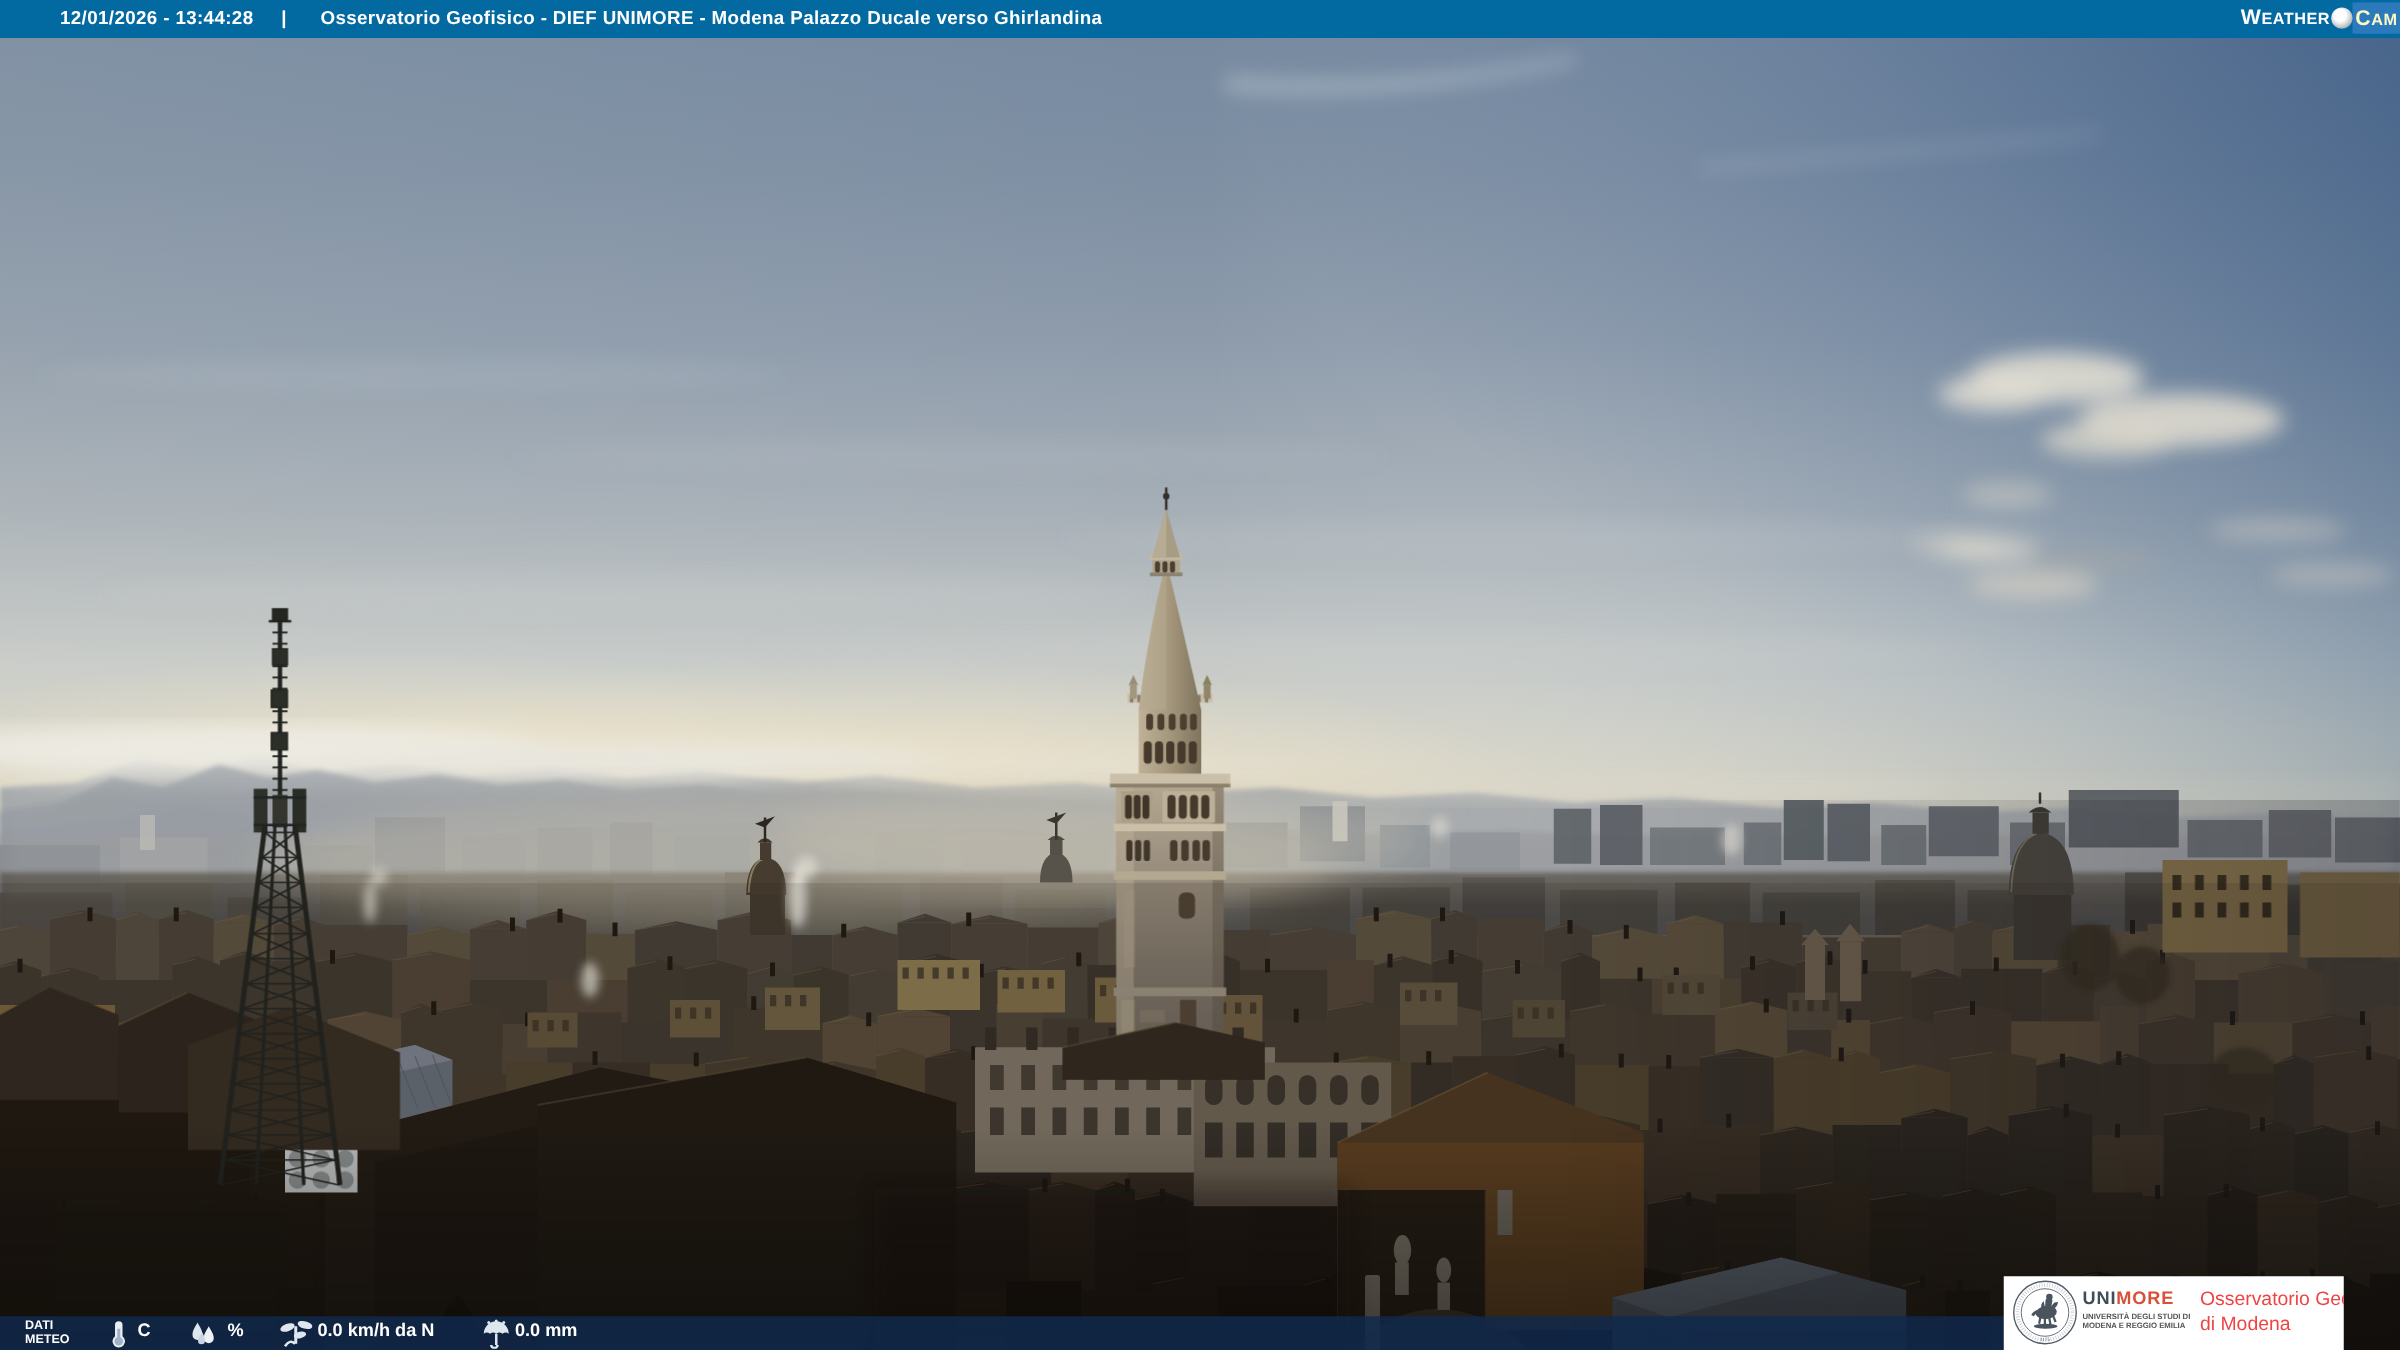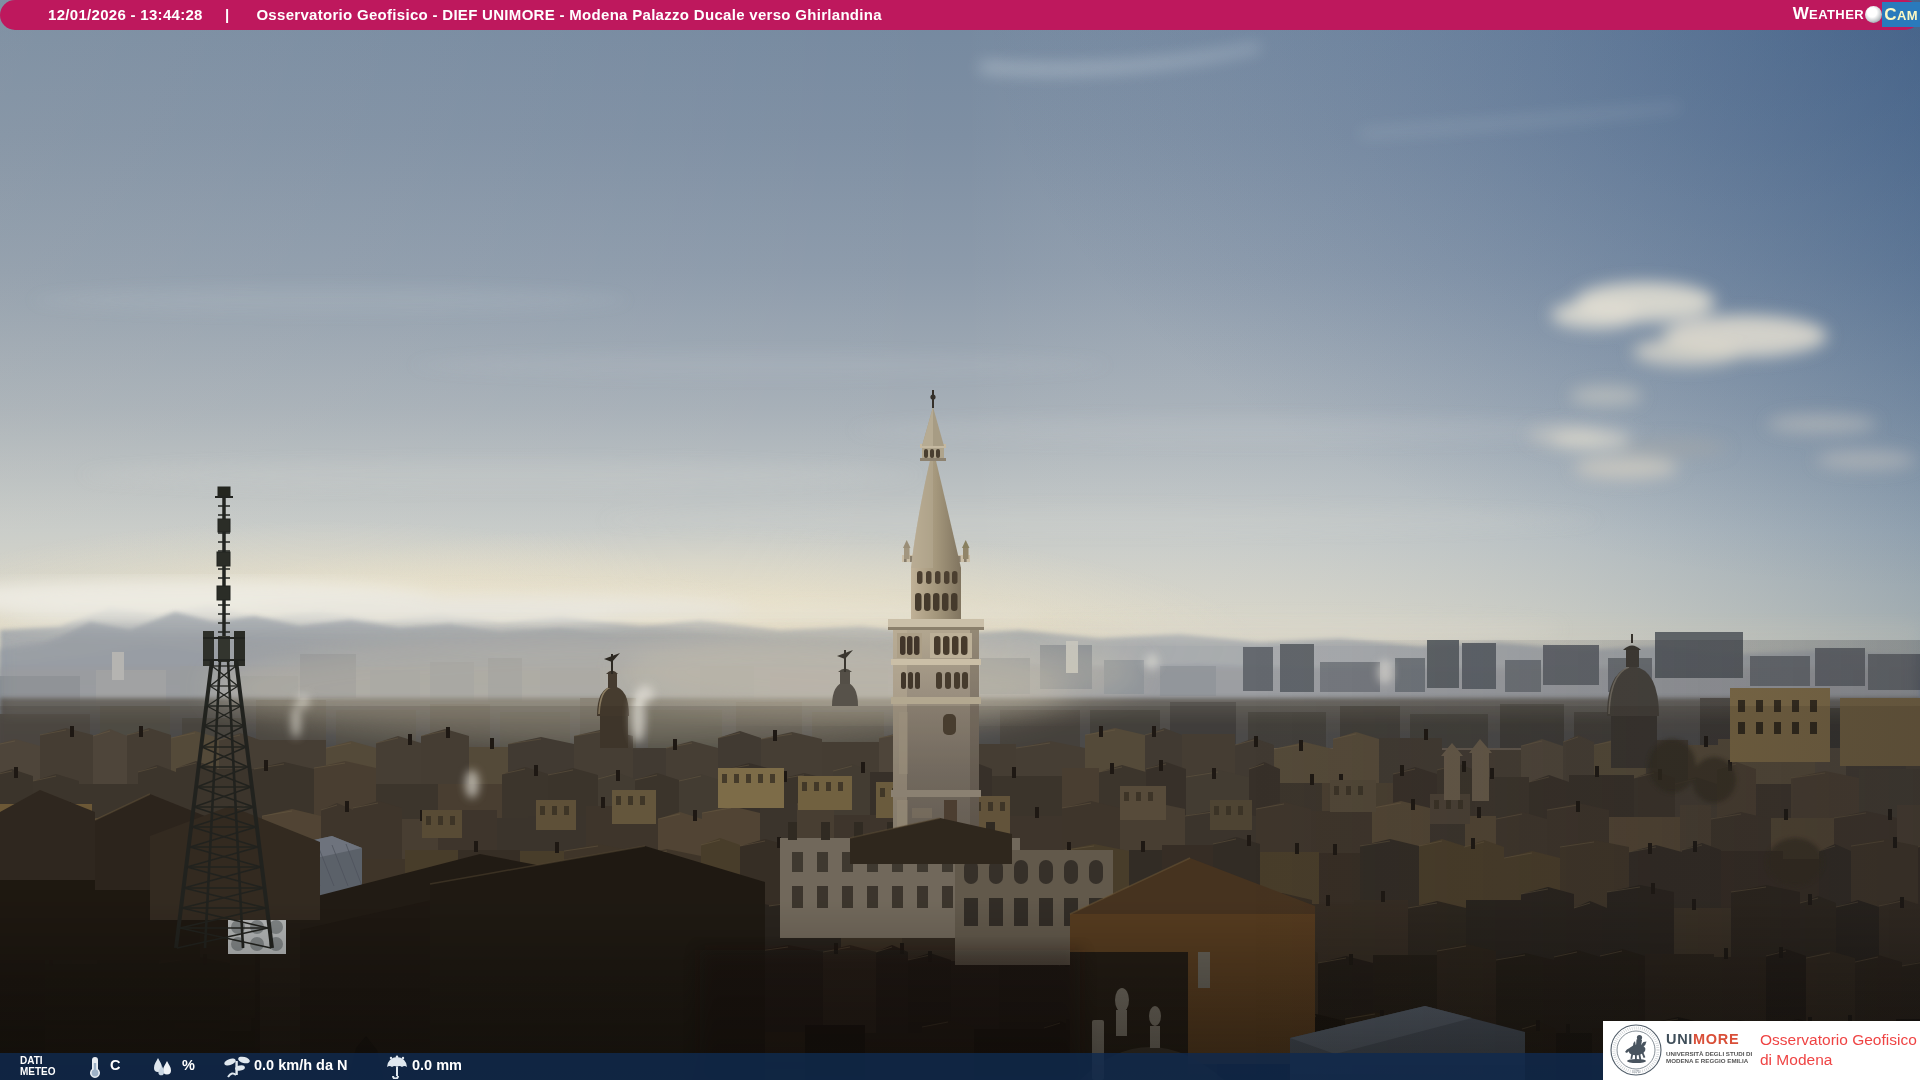--- a/index.html
+++ b/index.html
@@ -1,26 +1,26 @@
 <!DOCTYPE html>
 <html><head><meta charset="utf-8">
 <style>
 html,body{margin:0;padding:0;width:1920px;height:1080px;overflow:hidden;background:#6a7f9d;
 font-family:"Liberation Sans",sans-serif;}
 #scene{position:absolute;left:0;top:0;width:1920px;height:1080px;}
-#topbar{position:absolute;left:0;top:0;width:1920px;height:30px;background:#be185d;border-radius:15px;}
+#topbar{position:absolute;left:0;top:0;width:1920px;height:30px;background:#0369a1;}
 #topbar .t{position:absolute;left:48px;top:6px;color:#fff;font-weight:bold;font-size:15px;letter-spacing:0.3px;white-space:pre;}
 #wcam .weather{position:absolute;right:56px;top:4px;color:#fff;font-weight:bold;font-size:17px;letter-spacing:0.4px;text-align:center;}
 #wcam .cambox{position:absolute;right:0;top:2px;width:38px;height:25px;background:#2a7abc;}
 #wcam .lens{position:absolute;right:38px;top:6px;width:17px;height:17px;border-radius:50%;background:radial-gradient(circle at 42% 38%, #ffffff 0 32%, #c9cdd0 60%, #7e8c96 88%, #3f5c77 100%);}
 #wcam .cam{position:absolute;right:2px;top:5px;color:#fef9c3;font-weight:bold;font-size:17px;letter-spacing:0.4px;}
 #botbar{position:absolute;left:0;top:1053px;width:1603px;height:27px;background:rgba(16,42,78,0.83);color:#fff;}
 #botbar .dati{position:absolute;left:20px;top:3px;font-size:10px;font-weight:bold;line-height:10.5px;}
 #botbar .it{position:absolute;top:4px;font-weight:bold;font-size:14.5px;}
-#whitebox{position:absolute;left:1603px;top:1021px;width:317px;height:59px;background:#ffffff;overflow:hidden;}
+#whitebox{position:absolute;left:1603px;top:1021px;width:272px;height:59px;background:#ffffff;overflow:hidden;}
 #whitebox .uni{position:absolute;left:63px;top:10px;font-size:14.5px;font-weight:bold;letter-spacing:0.7px;color:#3f4e59;}
 #whitebox .uni span{color:#d94f38;}
 #whitebox .sub{position:absolute;left:63px;top:29px;font-size:6.2px;font-weight:bold;color:#555;line-height:7.2px;letter-spacing:0px;}
 #whitebox .oss{position:absolute;left:157px;top:9px;font-size:15.5px;color:#ef4444;line-height:20px;white-space:nowrap;}
 </style></head>
 <body>
 <svg id="scene" width="1920" height="1080" viewBox="0 0 1920 1080">
 <defs>
 <linearGradient id="sky" x1="0" y1="0" x2="0" y2="1">
   <stop offset="0" stop-color="#74889f"></stop>

